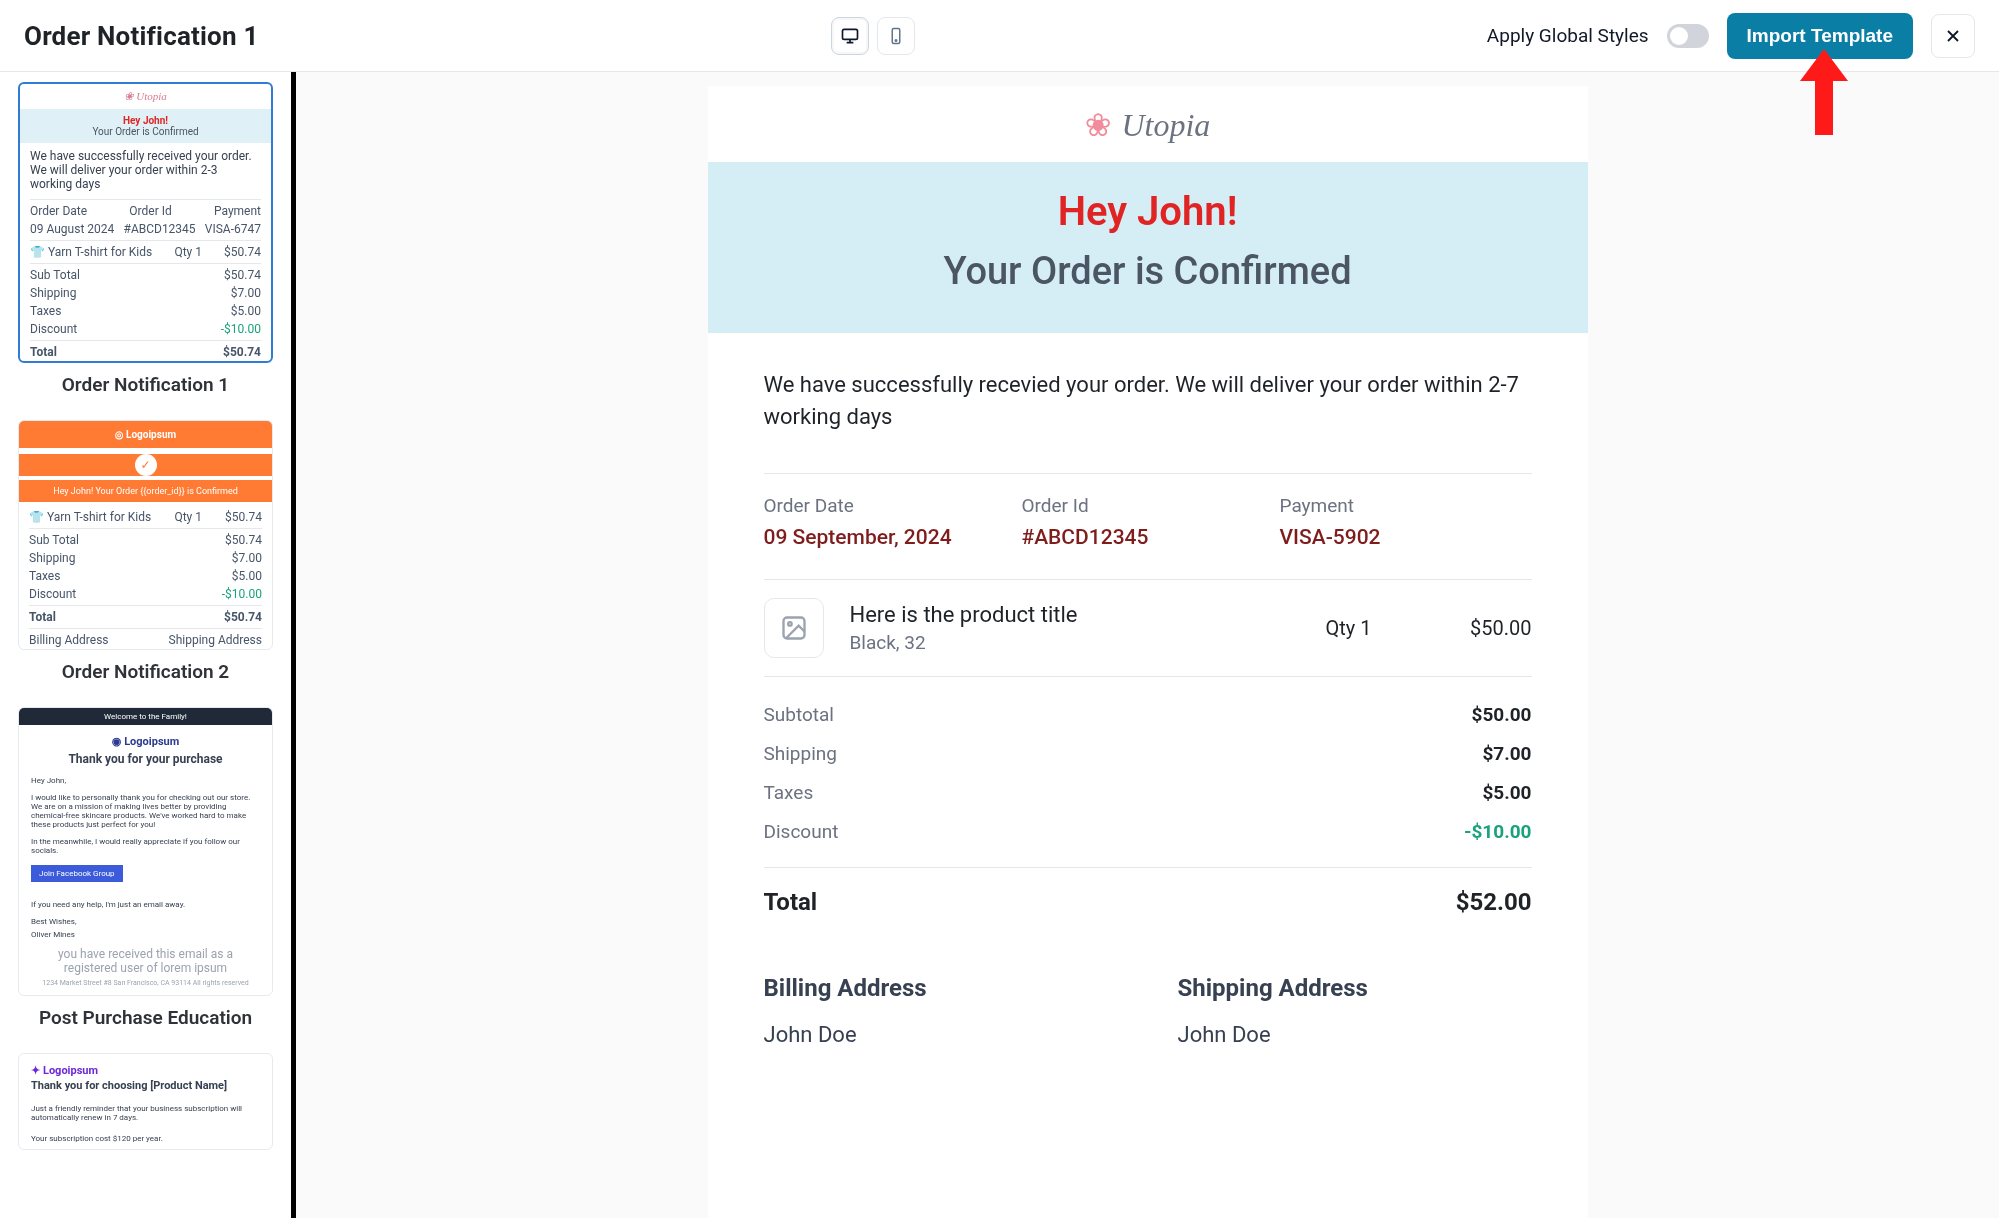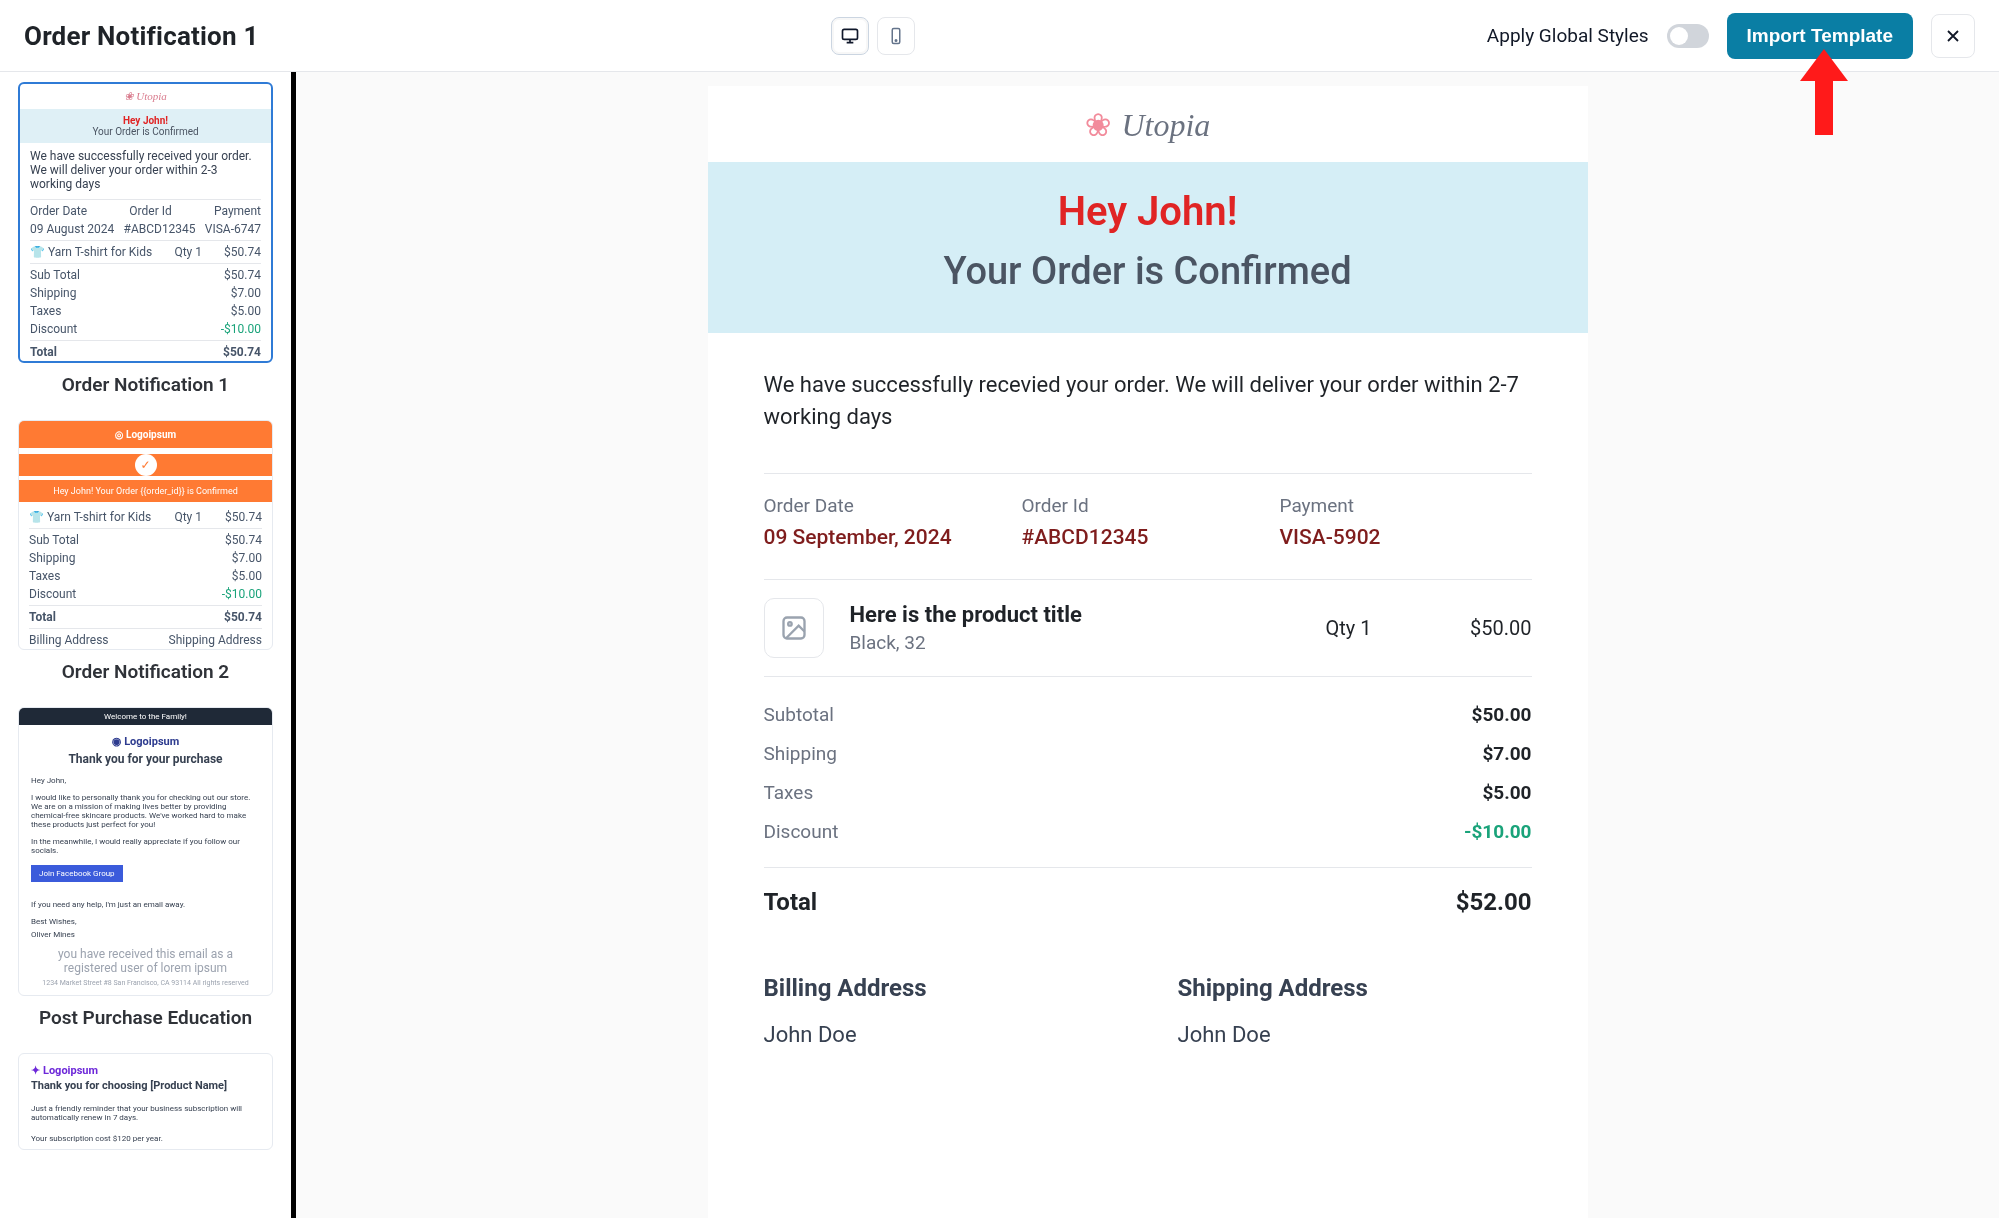--- a/index.html
+++ b/index.html
@@ -83,21 +83,21 @@
   .content { padding:36px 56px 60px; color:#1f2328; }
   .intro { font-size:22px; line-height:1.45; }
   .divider { border-top:1px solid #e5e7eb; margin:40px 0 20px; }
   .meta-row { display:flex; gap:48px; }
   .meta-col { min-width:210px; }
   .meta-label { color:#6b7280; font-size:19px; }
   .meta-val { margin-top:8px; font-size:21px; color:#7f1d1d; font-weight:500; }
   .line-item { display:flex; align-items:center; gap:26px; border:1px solid #e5e7eb; border-left:none; border-right:none; padding:18px 0; margin-top:30px; border-top:1px solid #e5e7eb; }
   .prod-thumb { width:60px; height:60px; border:1px solid #e5e7eb; border-radius:10px; display:flex; align-items:center; justify-content:center; color:#9aa3af; }
   .prod-info { flex:1; }
-  .prod-title { font-size:22px; font-weight:700; }
+  .prod-title { font-size:22px; font-weight:400; }
   .prod-sub { color:#6b7280; font-size:19px; margin-top:4px; }
   .qty { font-size:20px; color:#1f2328; min-width:80px; text-align:left; }
   .price { font-size:20px; color:#1f2328; min-width:100px; text-align:right; }
 
   .totals { margin-top:18px; }
   .totals .trow { display:flex; justify-content:space-between; padding:8px 0; font-size:19px; }
   .totals .trow .lbl { color:#6b7280; }
   .totals .trow .val { color:#1f2328; font-weight:700; }
   .totals .discount .val { color:#1aa37a; font-weight:700; }
   .totals .total { border-top:1px solid #e5e7eb; margin-top:16px; padding-top:20px; }

